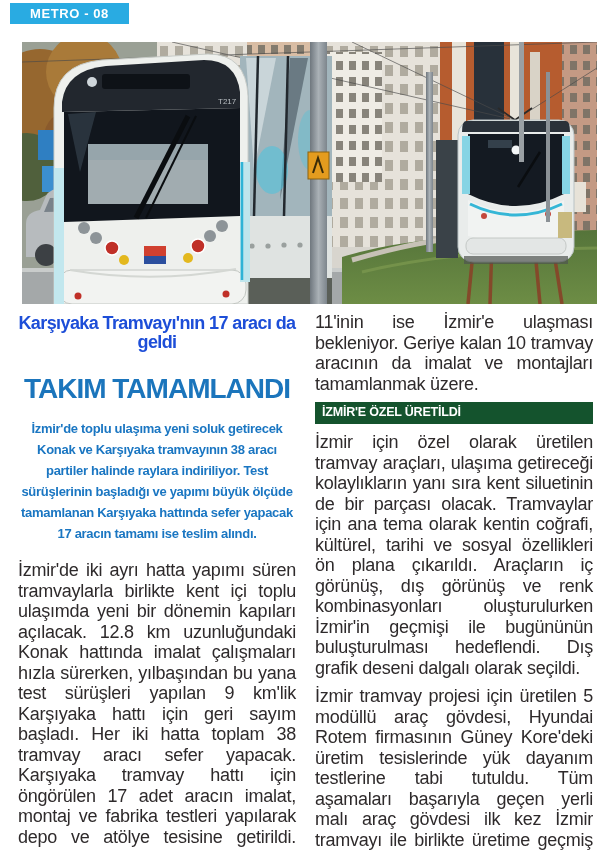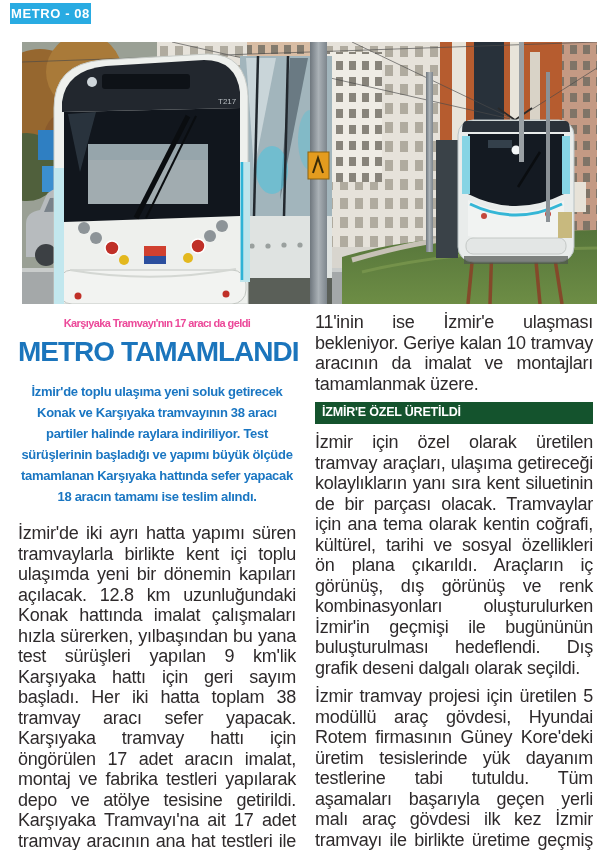--- a/index.html
+++ b/index.html
@@ -3,34 +3,34 @@
 <meta charset="utf-8">
 <style>
   html,body{margin:0;padding:0;background:#ffffff;}
   .page{
     position:relative;width:611px;height:850px;background:#ffffff;
     font-family:"Liberation Sans", sans-serif;overflow:hidden;
   }
   .tag{
     position:absolute;left:10px;top:3px;height:21px;line-height:21px;
     background:#29ABE2;color:#ffffff;font-weight:bold;font-size:13px;
-    padding:0 1px;letter-spacing:0.6px;
+    padding:0 20px;letter-spacing:0.6px;
   }
   .photo{
     position:absolute;left:18px;top:38px;width:575px;height:262px;margin:4px;
     overflow:hidden;
   }
   .photo svg{display:block;width:100%;height:100%;}
   .columns{position:absolute;left:18px;top:312px;width:575px;height:530px;}
   .col{position:absolute;top:0;width:278px;}
   .col-left{left:0;}
   .col-right{left:297px;}
   .kicker{
-    color:#ec4899;font-weight:bold;font-size:11px;line-height:19px;
-    text-align:center;letter-spacing:-0.6px;margin:2px 0 2px;
+    color:#1d4ed8;font-weight:bold;font-size:18px;line-height:19px;
+    text-align:center;letter-spacing:-0.6px;margin:2px 0 20px;
   }
   .headline{
     color:#1B75BC;font-weight:bold;font-size:28px;line-height:34px;
     text-align:center;letter-spacing:-1px;margin:2px 0 12px;white-space:nowrap;
   }
   .lede{
     color:#1A76C2;font-weight:bold;font-size:13px;line-height:21px;
     text-align:center;letter-spacing:-0.3px;margin:0 0 16px;
   }
   .body-text{
@@ -218,22 +218,22 @@
         <rect x="286" y="110" width="21" height="27" fill="#e49c1e" stroke="#8a6210"></rect>
         <path d="M291 131 L296 116 L301 131" stroke="#3a2c08" stroke-width="2" fill="none"></path>
       </g>
     </svg>
   </figure>
 
   <div class="columns">
 
     <div class="col col-left">
       <h2 class="kicker">Karşıyaka Tramvayı'nın 17 aracı da geldi</h2>
-      <h1 class="headline">METRO TAMAMLANDI</h1>
-      <p class="lede">İzmir'de toplu ulaşıma yeni soluk getirecek Konak ve Karşıyaka tramvayının 38 aracı partiler halinde raylara indiriliyor. Test sürüşlerinin başladığı ve yapımı büyük ölçüde tamamlanan Karşıyaka hattında sefer yapacak 18 aracın tamamı ise teslim alındı.</p>
+      <h1 class="headline">TAKIM TAMAMLANDI</h1>
+      <p class="lede">İzmir'de toplu ulaşıma yeni soluk getirecek Konak ve Karşıyaka tramvayının 38 aracı partiler halinde raylara indiriliyor. Test sürüşlerinin başladığı ve yapımı büyük ölçüde tamamlanan Karşıyaka hattında sefer yapacak 17 aracın tamamı ise teslim alındı.</p>
       <p class="body-text">İzmir'de iki ayrı hatta yapımı süren tramvaylarla birlikte kent içi toplu ulaşımda yeni bir dönemin kapıları açılacak. 12.8 km uzunluğundaki Konak hattında imalat çalışmaları hızla sürerken, yılbaşından bu yana test sürüşleri yapılan 9 km'lik Karşıyaka hattı için geri sayım başladı. Her iki hatta toplam 38 tramvay aracı sefer yapacak. Karşıyaka tramvay hattı için öngörülen 17 adet aracın imalat, montaj ve fabrika testleri yapılarak depo ve atölye tesisine getirildi. Karşıyaka Tramvayı'na ait 17 adet tramvay aracının ana hat testleri ile bu araçları kullanacak sürücülerin eğitim çalışmaları da sürüyor. Konak Tramvayı'nda kullanılacak 21 araçtan muayene ve kabulü yapılan</p>
     </div>
 
     <div class="col col-right">
       <p class="body-text">11'inin ise İzmir'e ulaşması bekleniyor. Geriye kalan 10 tramvay aracının da imalat ve montajları tamamlanmak üzere.</p>
       <div class="section-bar">İZMİR'E ÖZEL ÜRETİLDİ</div>
       <p class="body-text">İzmir için özel olarak üretilen tramvay araçları, ulaşıma getireceği kolaylıkların yanı sıra kent siluetinin de bir parçası olacak. Tramvaylar için ana tema olarak kentin coğrafi, kültürel, tarihi ve sosyal özellikleri ön plana çıkarıldı. Araçların iç görünüş, dış görünüş ve renk kombinasyonları oluşturulurken İzmir'in geçmişi ile bugününün buluşturulması hedeflendi. Dış grafik deseni dalgalı olarak seçildi.</p>
       <p class="body-text">İzmir tramvay projesi için üretilen 5 modüllü araç gövdesi, Hyundai Rotem firmasının Güney Kore'deki üretim tesislerinde yük dayanım testlerine tabi tutuldu. Tüm aşamaları başarıyla geçen yerli malı araç gövdesi ilk kez İzmir tramvayı ile birlikte üretime geçmiş oldu. Gövdenin yanı sıra, dış giydirmeler, koltuk ve döşemeler ile klima gibi ekipman ve malzemeler de yurt içinden temin edildi. 285 yolcu kapasitesine sahip tramvayların her biri 32 metre uzunlukta. Tramvayın her iki ucunda da sürücü kabini, iki yanda ise dörder adet olmak üzere toplam 8 adet kapı bulunuyor.</p>
     </div>
 

